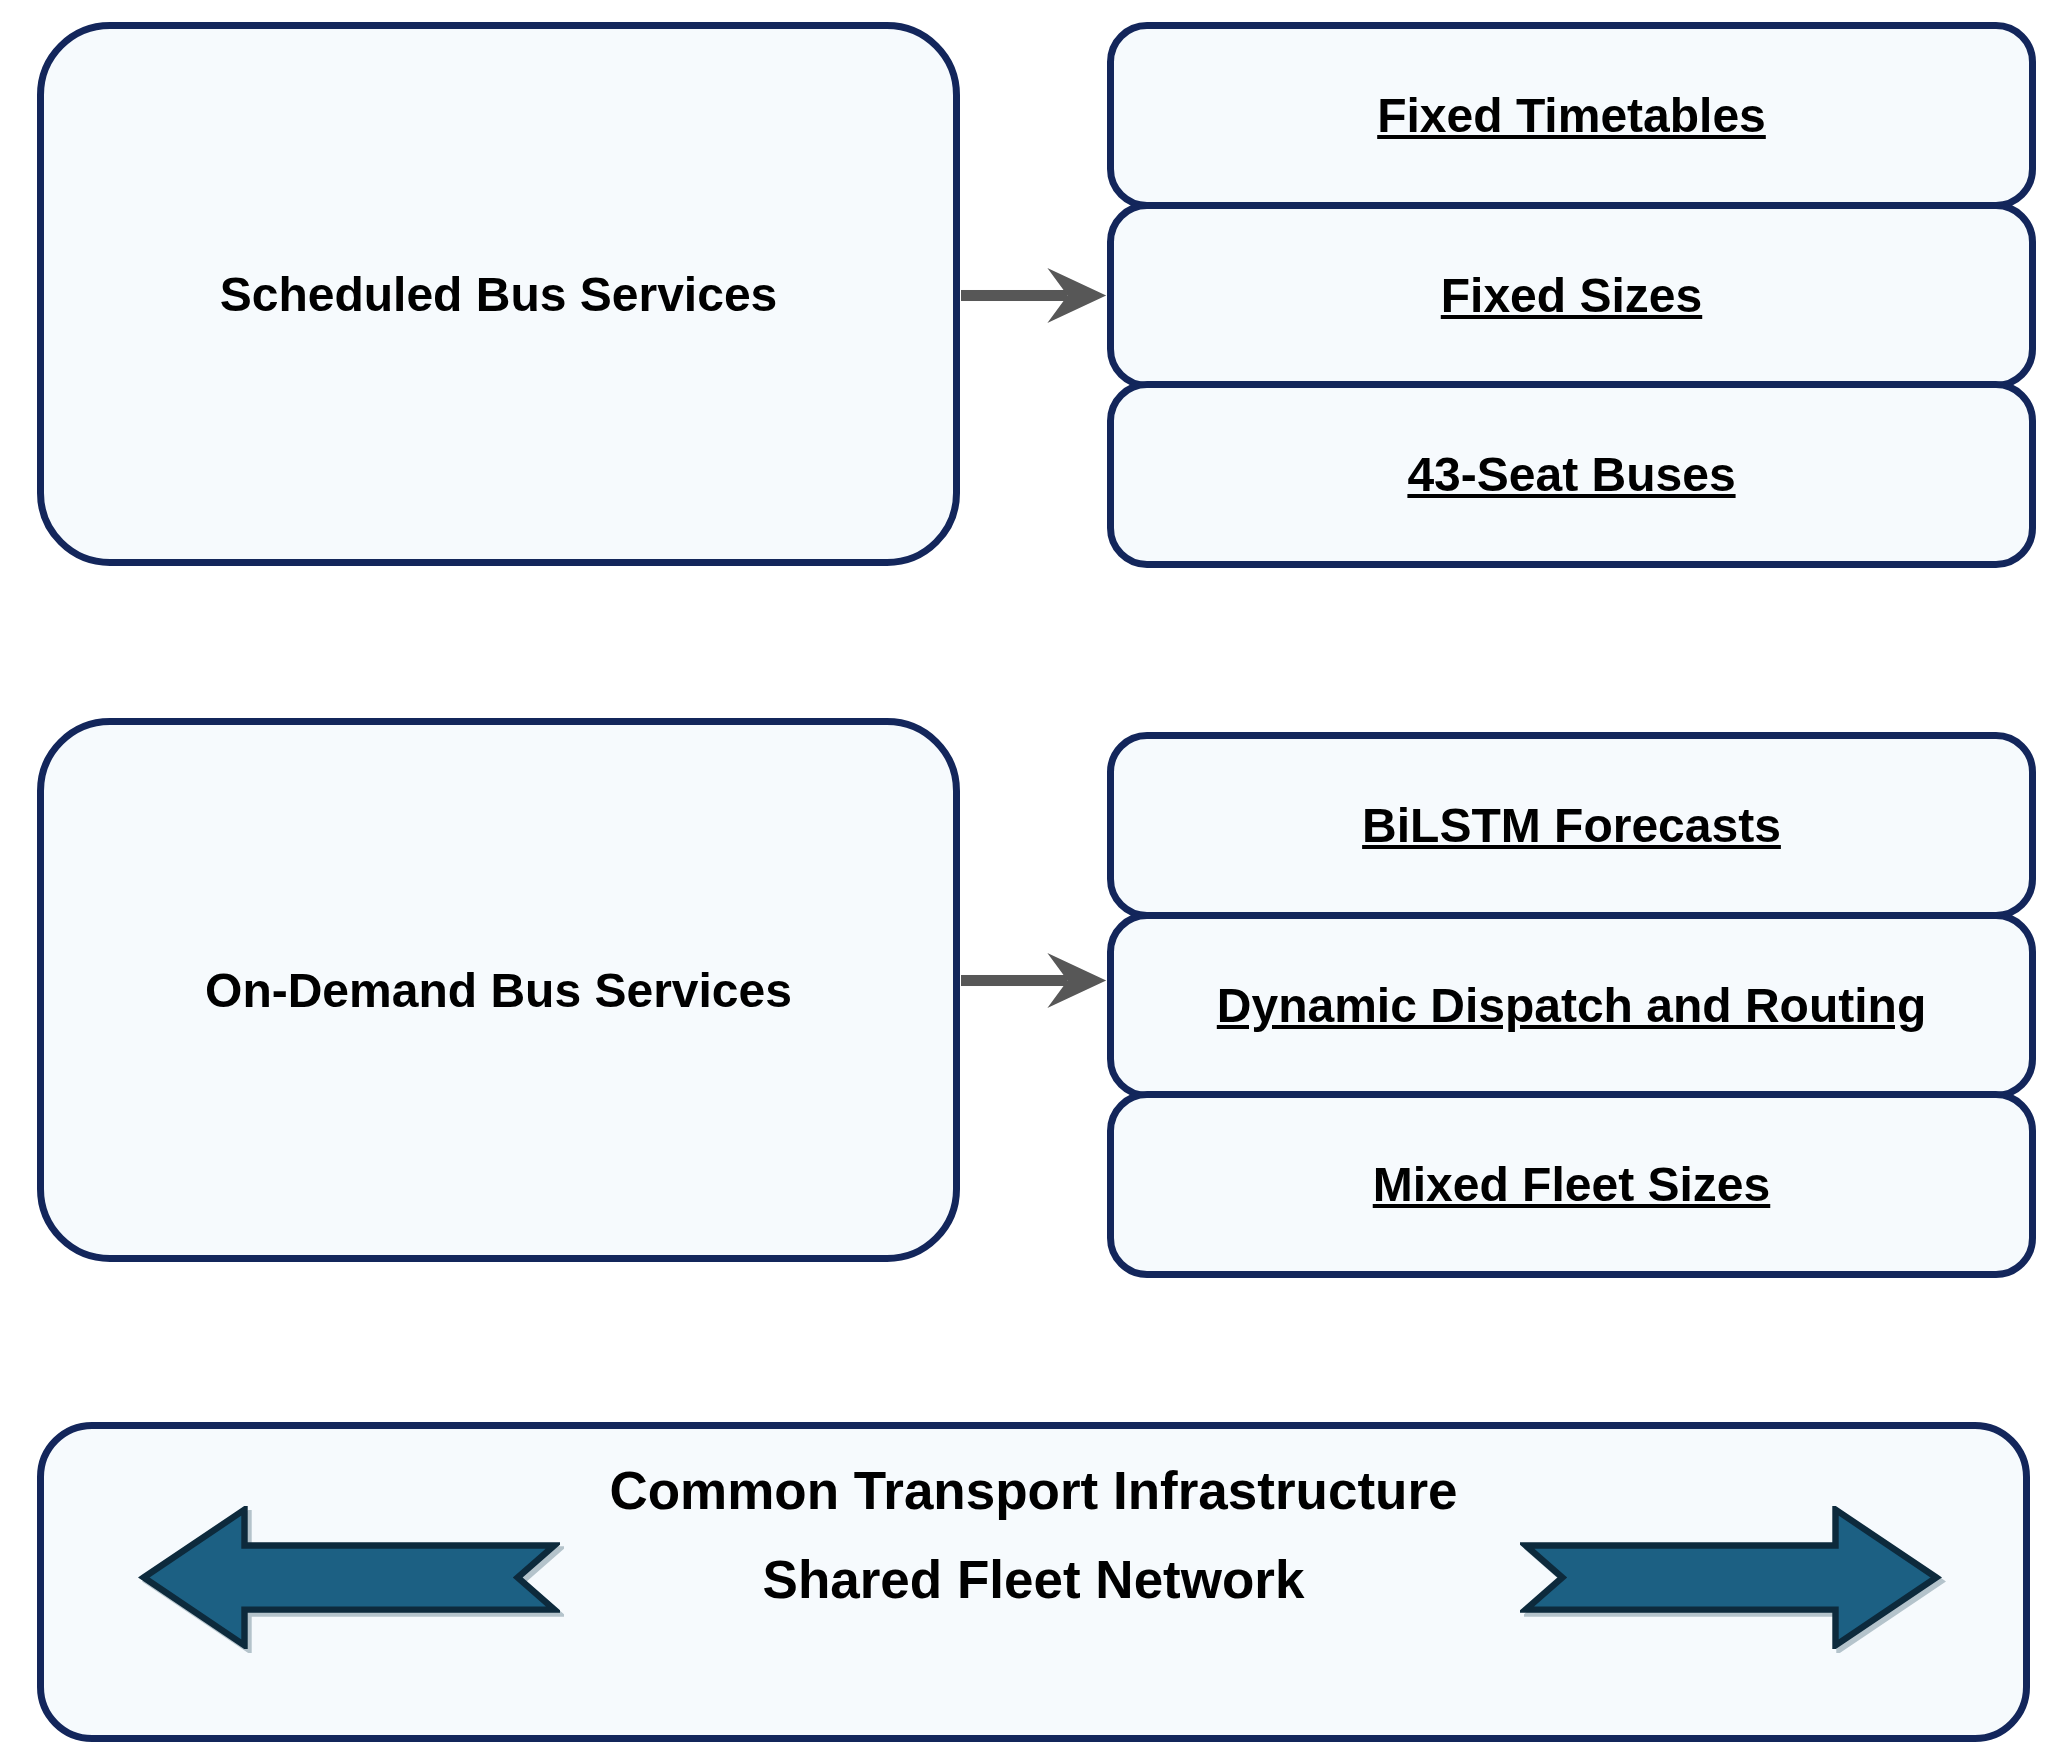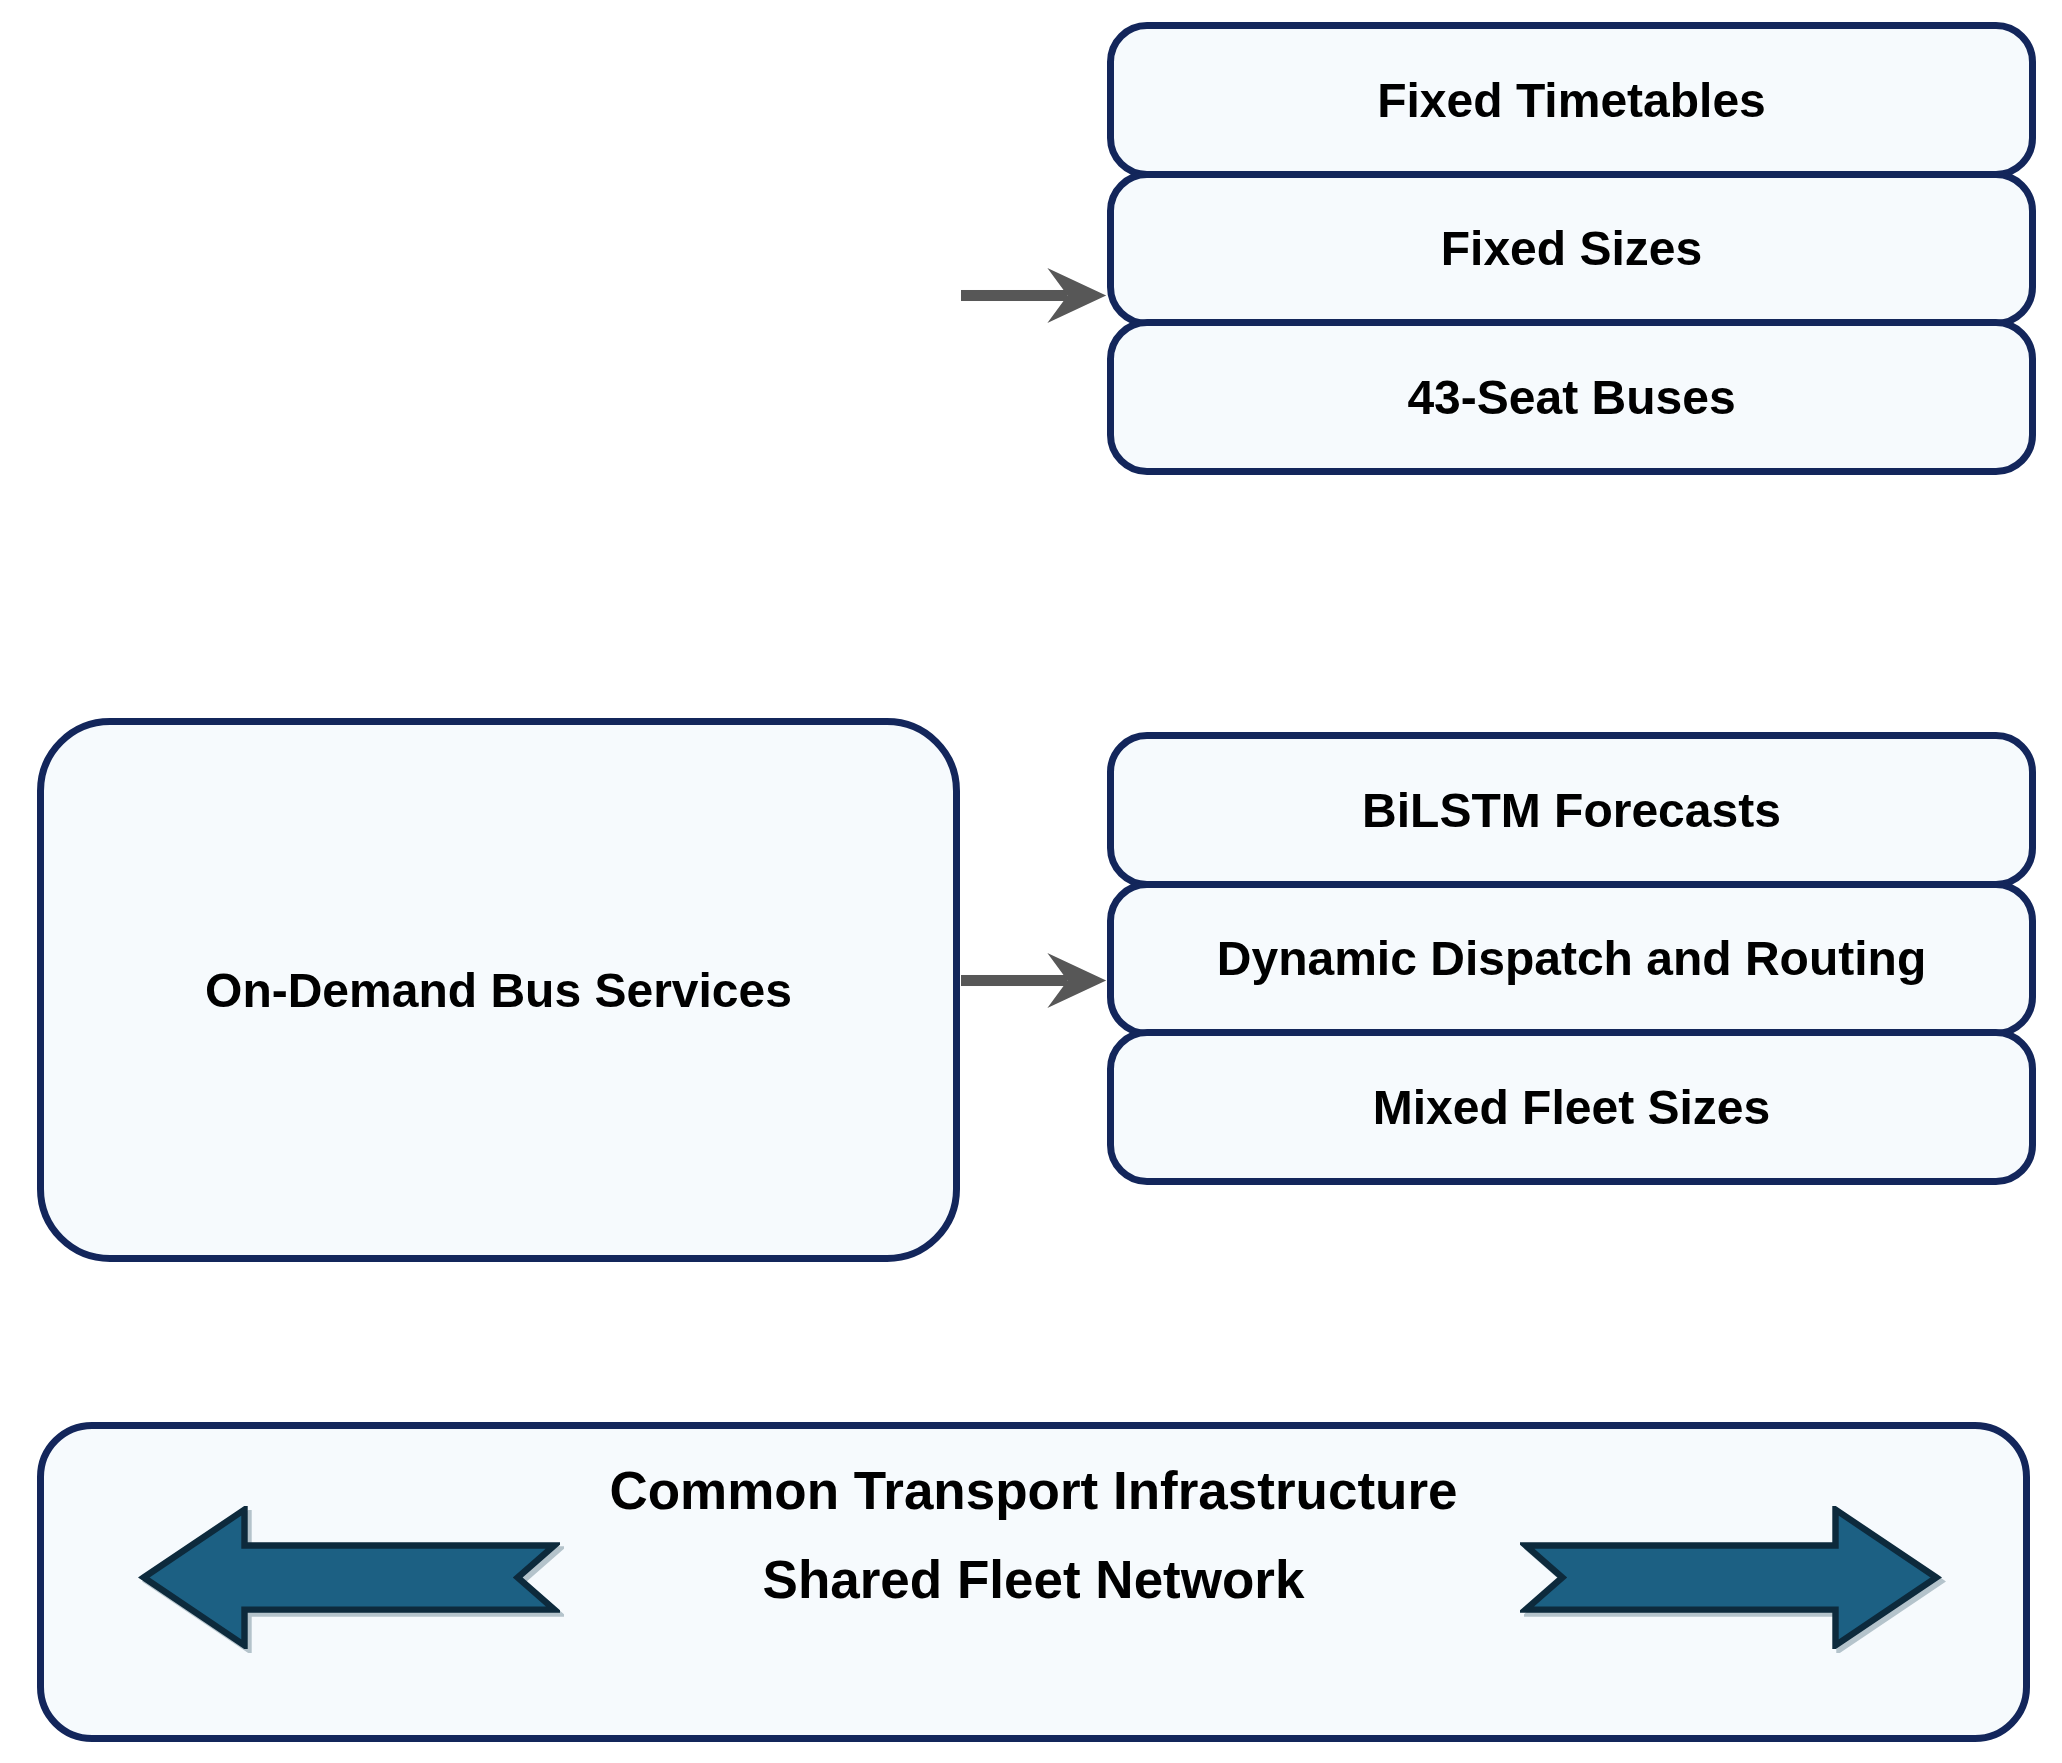--- a/index.html
+++ b/index.html
@@ -35,31 +35,32 @@
     font-size: 48px;
   }
   .stack {
     position: absolute;
     left: 1107px;
     width: 929px;
   }
   .small {
     position: relative;
     width: 929px;
-    height: 156px;
+    height: 187px;
     border-radius: 40px;
     font-size: 48px;
     margin-top: -7.3px;
     background: var(--box-fill, #f6fafd);
     border: 7.3px solid var(--box-border, #13265b);
     box-sizing: border-box;
     display: flex;
     align-items: center;
     justify-content: center;
     text-align: right;
+    text-decoration: underline;
   }
   .small:first-child { margin-top: 0; }
   .connector {
     position: absolute;
     width: 147px;
     height: 59px;
   }
   .connector rect, .connector polygon {
     fill: var(--connector-arrow, #575757);
   }
@@ -91,20 +92,23 @@
     stroke: var(--teal-arrow-outline, #0d2a3c);
     stroke-width: 7;
     stroke-linejoin: miter;
   }
 </style>
 </head>
 <body>
 
 <div class="canvas">
 
+  <div class="box big" style="top:22px;">
+    <span>Scheduled Bus Services</span>
+  </div>
 
   <svg class="connector" style="left:961px; top:266px;" viewBox="0 0 160 64" aria-hidden="true">
     <rect x="0" y="26" width="116" height="12"></rect>
     <polygon points="94,2 158,32 94,62 116,32"></polygon>
   </svg>
 
   <div class="stack" style="top:22px;">
     <div class="small">
       <span>Fixed Timetables</span>
     </div>

